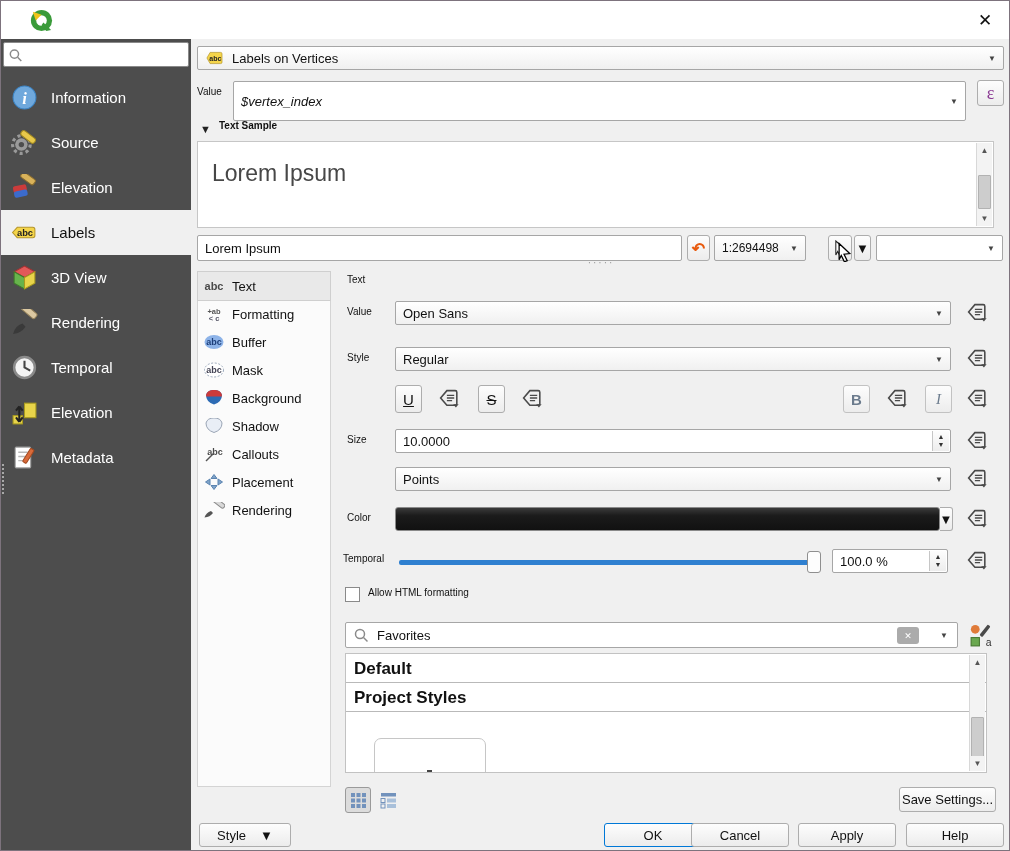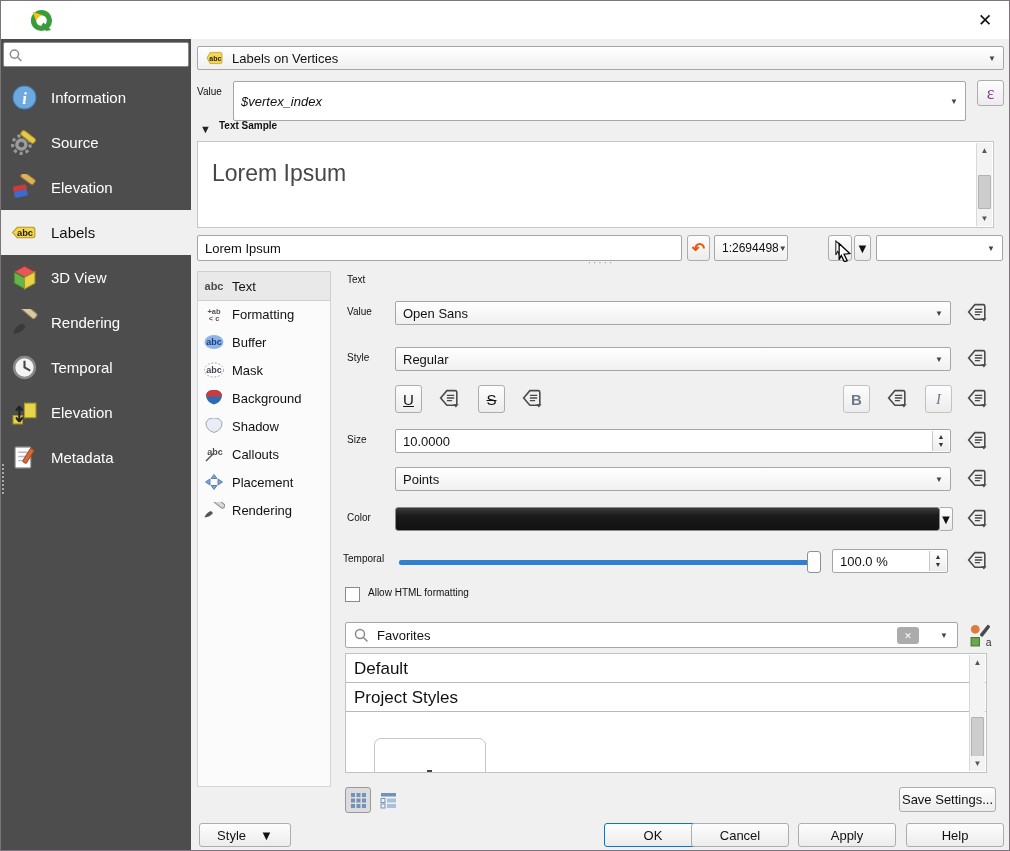--- a/index.html
+++ b/index.html
@@ -44,21 +44,21 @@
   .sb .thumb { position:absolute; left:1px; width:13px; background:#cdcdcd; border:1px solid #b2b2b2; border-radius:1px; }
   .tablist { position:absolute; left:6px; top:232px; width:134px; height:516px; background:#fbfbfb; border:1px solid #d4d4d4; }
   .tab { height:28px; display:flex; align-items:center; gap:7px; padding-left:5px; font-size:13px; color:#111; }
   .tab.sel { background:#e9e9e9; outline:1px solid #cfcfcf; }
   .hr { border:none; border-top:1px solid #b9b9b9; }
   .dots-h { position:absolute; left:388px; top:222px; width:44px; height:4px; color:#9a9a9a;
             font-size:10px; line-height:3px; letter-spacing:2px; text-align:center; }
   .dots-v { position:absolute; left:1px; top:425px; height:30px; border-left:2px dotted #a8a8a8; }
   .stylelist { position:absolute; left:154px; top:614px; width:642px; height:120px; background:#fff;
                border:1px solid #c2c2c2; overflow:hidden; }
-  .grp-title { font-size:17px; font-weight:normal; color:#111; margin:5px 0 3px 8px; }
+  .grp-title { font-size:17px; font-weight:bold; color:#111; margin:5px 0 3px 8px; }
   .viewbtn { position:absolute; width:26px; height:26px; display:flex; align-items:center; justify-content:center;
              border-radius:3px; }
   .viewbtn.pressed { background:#dcdcdc; border:1px solid #9a9a9a; }
 </style>
 </head>
 <body>
 
 <div class="window">
 
   <div class="titlebar">
@@ -182,21 +182,21 @@
         <span class="sbd">▼</span>
       </div>
     </div>
 
     <div class="tbox" style="left:6px;top:196px;width:485px;height:26px">
       <input value="Lorem Ipsum" style="">
     </div>
     <div class="btn" style="left:496px;top:196px;width:23px;height:26px">
       <span style="color:#e8590c;font-size:16px;font-weight:bold">↶</span>
     </div>
-    <div class="combo" style="left:523px;top:196px;width:74px;height:26px;font-size:12px">
+    <div class="combo" style="left:523px;top:196px;width:92px;height:26px;font-size:12px">
       <span>1:2694498</span>
       <span class="arr">▼</span>
     </div>
     <div class="btn" style="left:637px;top:196px;width:24px;height:26px">
       <svg width="15" height="17" viewBox="0 0 16 18">
         <path d="M3 1 l10 9 -5.2 0.8 3 6 -2.8 1.4 -3 -6 -2 3.8 z" fill="#fff" stroke="#222" stroke-width="1.1"></path>
       </svg>
     </div>
     <div class="btn" style="left:663px;top:196px;width:17px;height:26px">
       <span class="arr" style="margin:0">▼</span>

